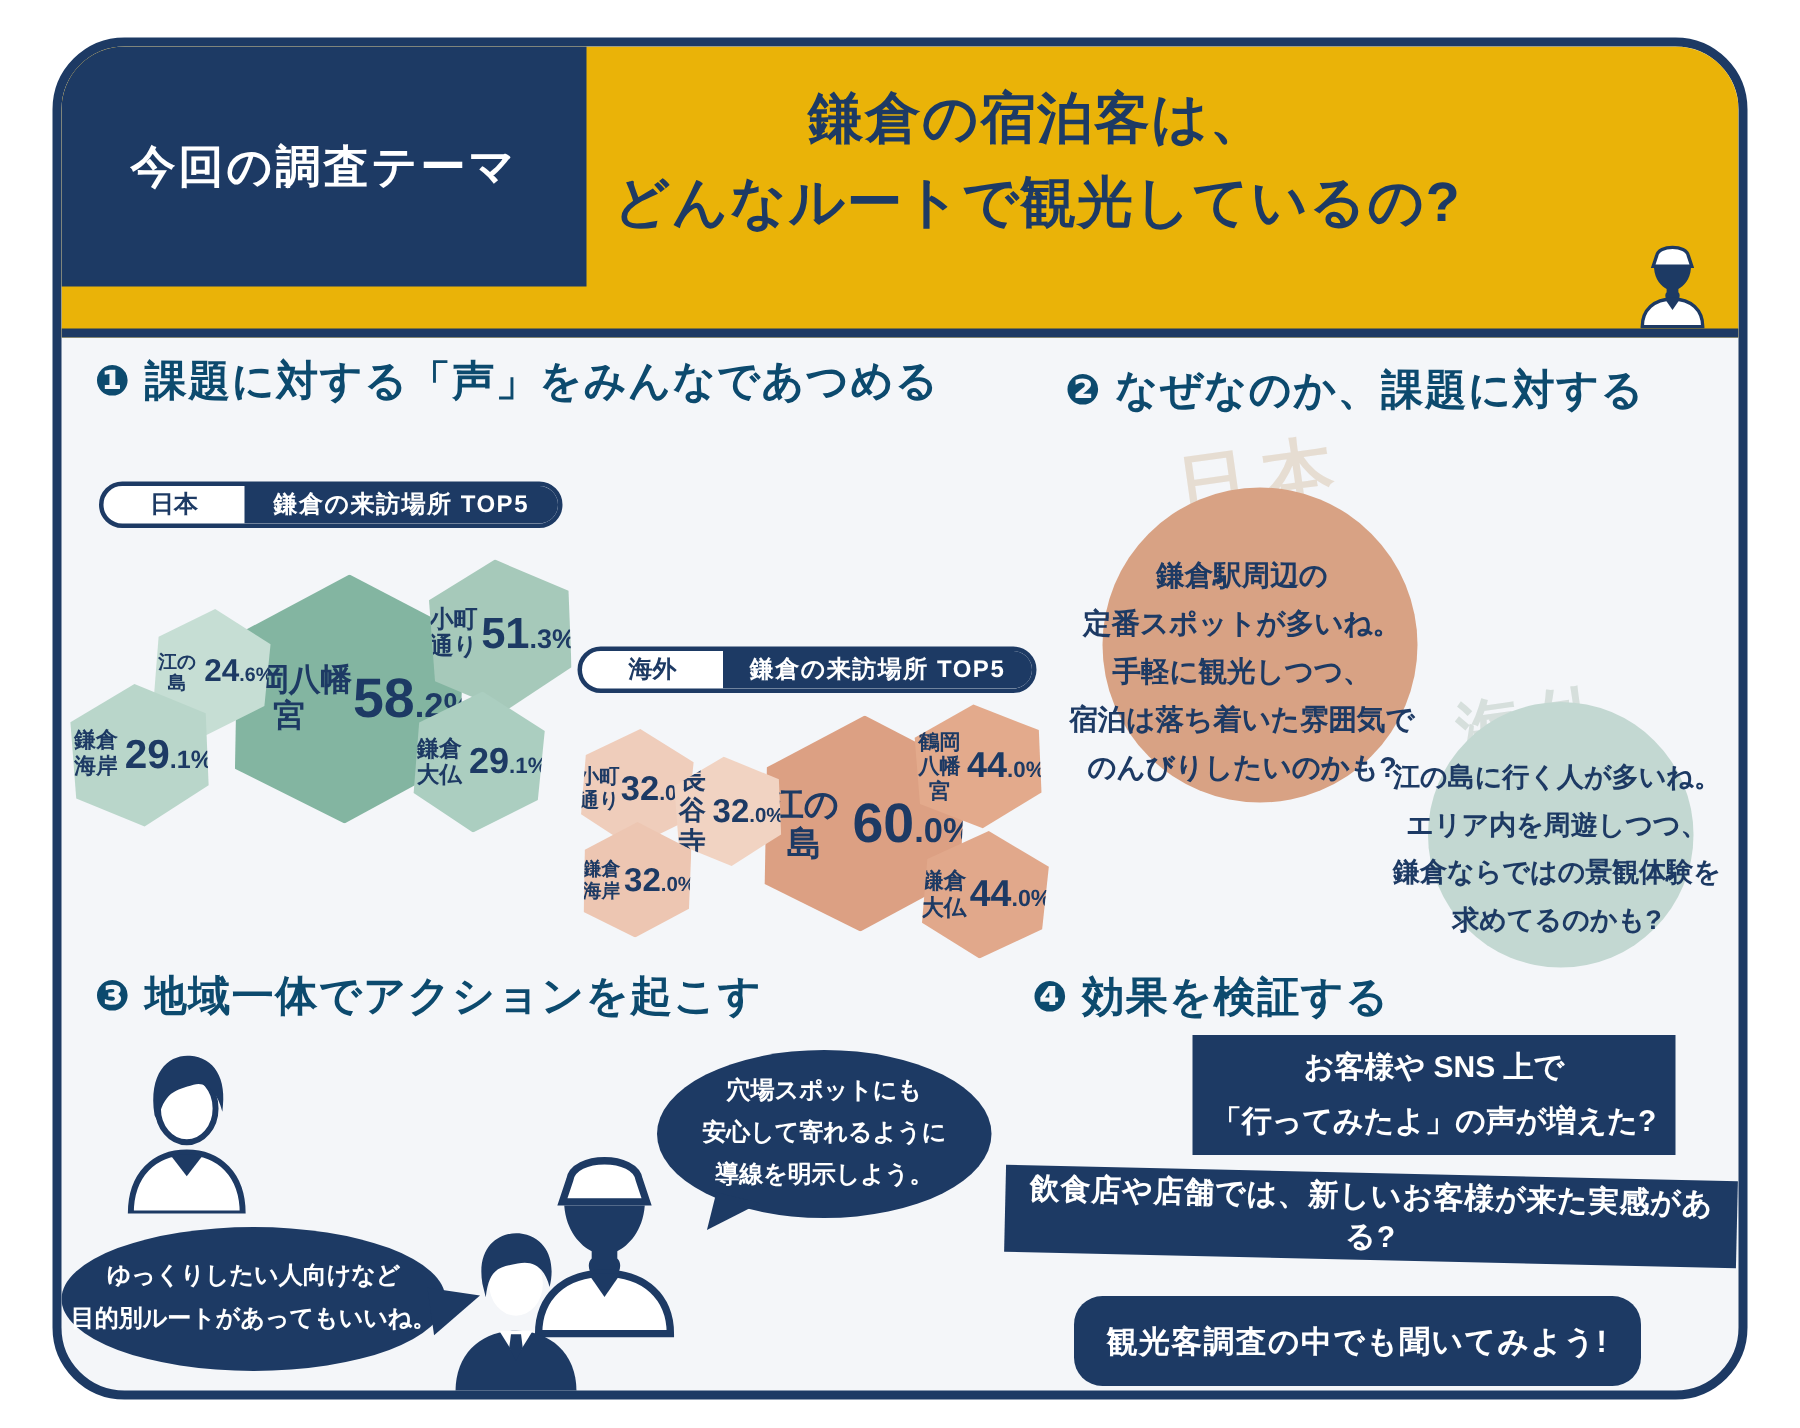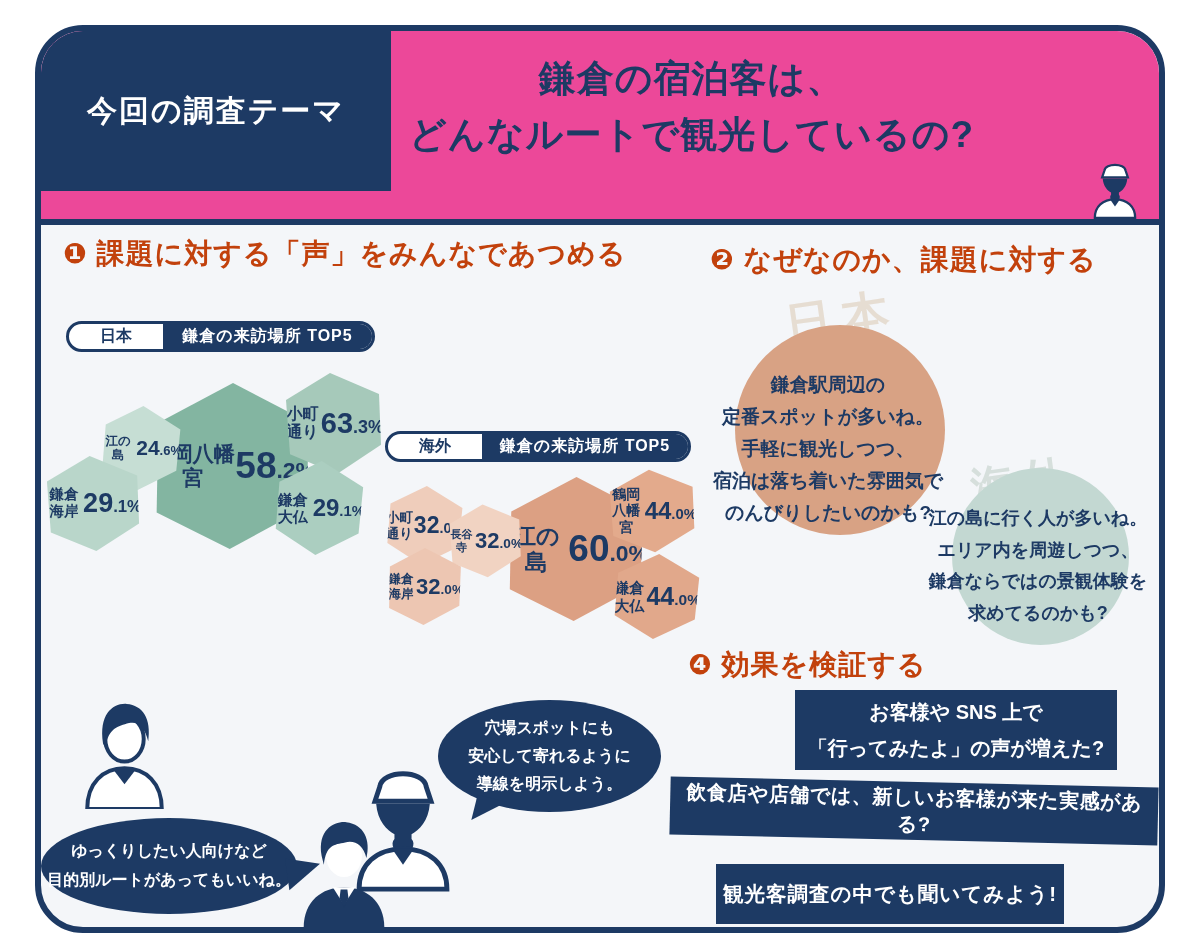--- a/index.html
+++ b/index.html
@@ -6,32 +6,32 @@
   html,body { width:1200px; height:952px; background:#ffffff;
     font-family:"Liberation Sans","DejaVu Sans",sans-serif; }
   .page { position:relative; width:1200px; height:952px; overflow:hidden; }
 
   
   .frame { position:absolute; left:35px; top:25px; width:1130px; height:908px;
     border:6px solid #1d3a64; border-radius:48px; overflow:hidden; background:#f4f6f9; }
 
   
   .header { position:absolute; left:0; top:0; width:1118px; height:194px;
-    background:#ec4899; border-bottom:6px solid #1d3a64; }
+    background:#eab308; border-bottom:6px solid #1d3a64; }
   .theme-box { position:absolute; left:0; top:0; width:350px; height:160px;
     background:#1d3a64; display:flex; align-items:center; justify-content:center; }
   .theme-box span { color:#ffffff; font-size:30px; font-weight:bold; letter-spacing:2px; }
   .title { position:absolute; left:368px; top:20px; color:#1d3a64;
     font-size:37px; font-weight:bold; line-height:1.5; letter-spacing:1px;text-align:center; }
   .header-person { position:absolute; right:16px; bottom:0; width:56px; height:64px; }
 
   
   .content { position:absolute; left:0; top:166px; width:1118px; height:730px; }
 
-  .sec-heading { position:absolute; color:#c2410c; font-size:28px; font-weight:bold; letter-spacing:1px; }
+  .sec-heading { position:absolute; color:#0c4a6e; font-size:28px; font-weight:bold; letter-spacing:1px; }
   #h1 { left:22px;  top:38px; }
   #h2 { left:669px; top:44px; }
   #h3 { left:22px;  top:448px; }
   #h4 { left:647px; top:449px; }
 
   
   .pill { position:absolute; height:31px; border:3px solid #1d3a64; border-radius:17px;
     background:#ffffff; display:flex; overflow:hidden; }
   .pill .tag { width:94px; display:flex; align-items:center; justify-content:center;
     color:#1d3a64; font-size:16px; font-weight:bold; }
@@ -63,21 +63,21 @@
 
   #hx-ov0 { left:463px; top:280px; width:145px; height:144px; background:#dca083; }
   #hx-ov0 .hx-name { font-size:23px; } #hx-ov0 .hx-val { font-size:37px; }
   #hx-ov1 { left:567px; top:271px; width:89px;  height:85px;  background:#e3aa8c; }
   #hx-ov1 .hx-name { font-size:14px; } #hx-ov1 .hx-val { font-size:24px; }
   #hx-ov2 { left:571px; top:357px; width:89px;  height:85px;  background:#e1a88b; }
   #hx-ov2 .hx-name { font-size:15px; } #hx-ov2 .hx-val { font-size:25px; }
   #hx-ov3 { left:344px; top:289px; width:79px;  height:79px;  background:#efcdbb; }
   #hx-ov3 .hx-name { font-size:13.5px; } #hx-ov3 .hx-val { font-size:23px; }
   #hx-ov4 { left:407px; top:306px; width:75px;  height:75px;  background:#f1d3c2; }
-  #hx-ov4 .hx-name { font-size:11px; } #hx-ov4 .hx-val { font-size:22px; }
+  #hx-ov4 .hx-name { font-size:18px; } #hx-ov4 .hx-val { font-size:22px; }
   #hx-ov5 { left:345px; top:351px; width:78px;  height:77px;  background:#edc6b2; }
   #hx-ov5 .hx-name { font-size:12.5px; } #hx-ov5 .hx-val { font-size:22px; }
 
   
   .watermark { position:absolute; font-weight:bold; }
   #wm-japan   { left:744px; top:90px;  font-size:47px; color:#e6ddd2; letter-spacing:10px; transform:rotate(-8deg); }
   #wm-oversea { left:930px; top:256px; font-size:44px; color:#d6dfdc; letter-spacing:8px;  transform:rotate(-8deg); }
   .h-circle { position:absolute; border-radius:50%; }
   #circle-japan   { left:694px; top:128px; width:210px; height:210px; background:#d8a284; }
   #circle-oversea { left:911px; top:271px; width:177px; height:177px; background:#c3d8d2; }
@@ -104,21 +104,21 @@
   .person { position:absolute; }
   #person-young      { left:27px;  top:499px; width:113px; height:113px; }
   #person-craftsman  { left:301px; top:549px; width:122px; height:152px; }
   #person-business   { left:247px; top:616px; width:112px; height:117px; }
 
   
   .check-box { position:absolute; background:#1d3a64; color:#ffffff; font-weight:bold;
     display:flex; align-items:center; justify-content:center; text-align:center; }
   #box1 { left:754px; top:493px; width:322px; height:80px; font-size:20px; line-height:1.8; }
   #box2 { left:629px; top:585px; width:488px; height:58px; font-size:20px; transform:rotate(1.3deg); letter-spacing:0.5px; }
-  #box3 { left:675px; top:667px; width:348px; height:60px; font-size:20.5px; letter-spacing:1px; }
+  #box3 { left:675px; top:667px; width:378px; height:60px; font-size:20.5px; letter-spacing:1px;border-radius:19px; }
 </style>
 </head>
 <body>
 
 <div class="page">
   <div class="frame">
 
     <div class="header">
       <div class="theme-box">
         <span>今回の調査テーマ</span>
@@ -143,21 +143,21 @@
         <div class="tag">日本</div>
         <div class="bar">鎌倉の来訪場所 TOP5</div>
       </div>
 
       <div class="hex shapeA" id="hx-jp0">
         <div class="hx-name">鶴岡八幡宮</div>
         <div class="hx-val"><span>58</span><span class="dec">.2%</span></div>
       </div>
       <div class="hex shapeB" id="hx-jp1">
         <div class="hx-name">小町通り</div>
-        <div class="hx-val"><span>63</span><span class="dec">.3%</span></div>
+        <div class="hx-val"><span>51</span><span class="dec">.3%</span></div>
       </div>
       <div class="hex shapeC" id="hx-jp2">
         <div class="hx-name">江の島</div>
         <div class="hx-val"><span>24</span><span class="dec">.6%</span></div>
       </div>
       <div class="hex shapeB" id="hx-jp3">
         <div class="hx-name">鎌倉海岸</div>
         <div class="hx-val"><span>29</span><span class="dec">.1%</span></div>
       </div>
       <div class="hex shapeC" id="hx-jp4">
@@ -203,20 +203,21 @@
 手軽に観光しつつ、
 宿泊は落ち着いた雰囲気で
 のんびりしたいのかも?</div>
       <div class="watermark" id="wm-oversea">海外</div>
       <div class="h-circle" id="circle-oversea"></div>
       <div class="hypothesis pre" id="hypo-oversea">江の島に行く人が多いね。
 エリア内を周遊しつつ、
 鎌倉ならではの景観体験を
 求めてるのかも?</div>
 
+      <div class="sec-heading" id="h3">❸ 地域一体でアクションを起こす</div>
 
       <svg class="person" id="person-young" viewBox="0 0 100 100">
         <ellipse cx="50" cy="38" rx="17" ry="20" fill="#ffffff" stroke="#1d3a64" stroke-width="3.5"></ellipse>
         <path d="M31 42 C27 16 40 6 52 7 C66 8 74 20 71 40 C68 28 62 22 54 24 C44 27 36 28 33 46 Z" fill="#1d3a64"></path>
         <path d="M17 100 C17 77 31 64 50 64 C69 64 83 77 83 100 Z" fill="#ffffff" stroke="#1d3a64" stroke-width="3.5"></path>
         <path d="M40 65 L50 78 L60 65 Z" fill="#1d3a64"></path>
       </svg>
 
       <div class="bubble pre" id="bubble3">ゆっくりしたい人向けなど
 目的別ルートがあってもいいね。</div>

